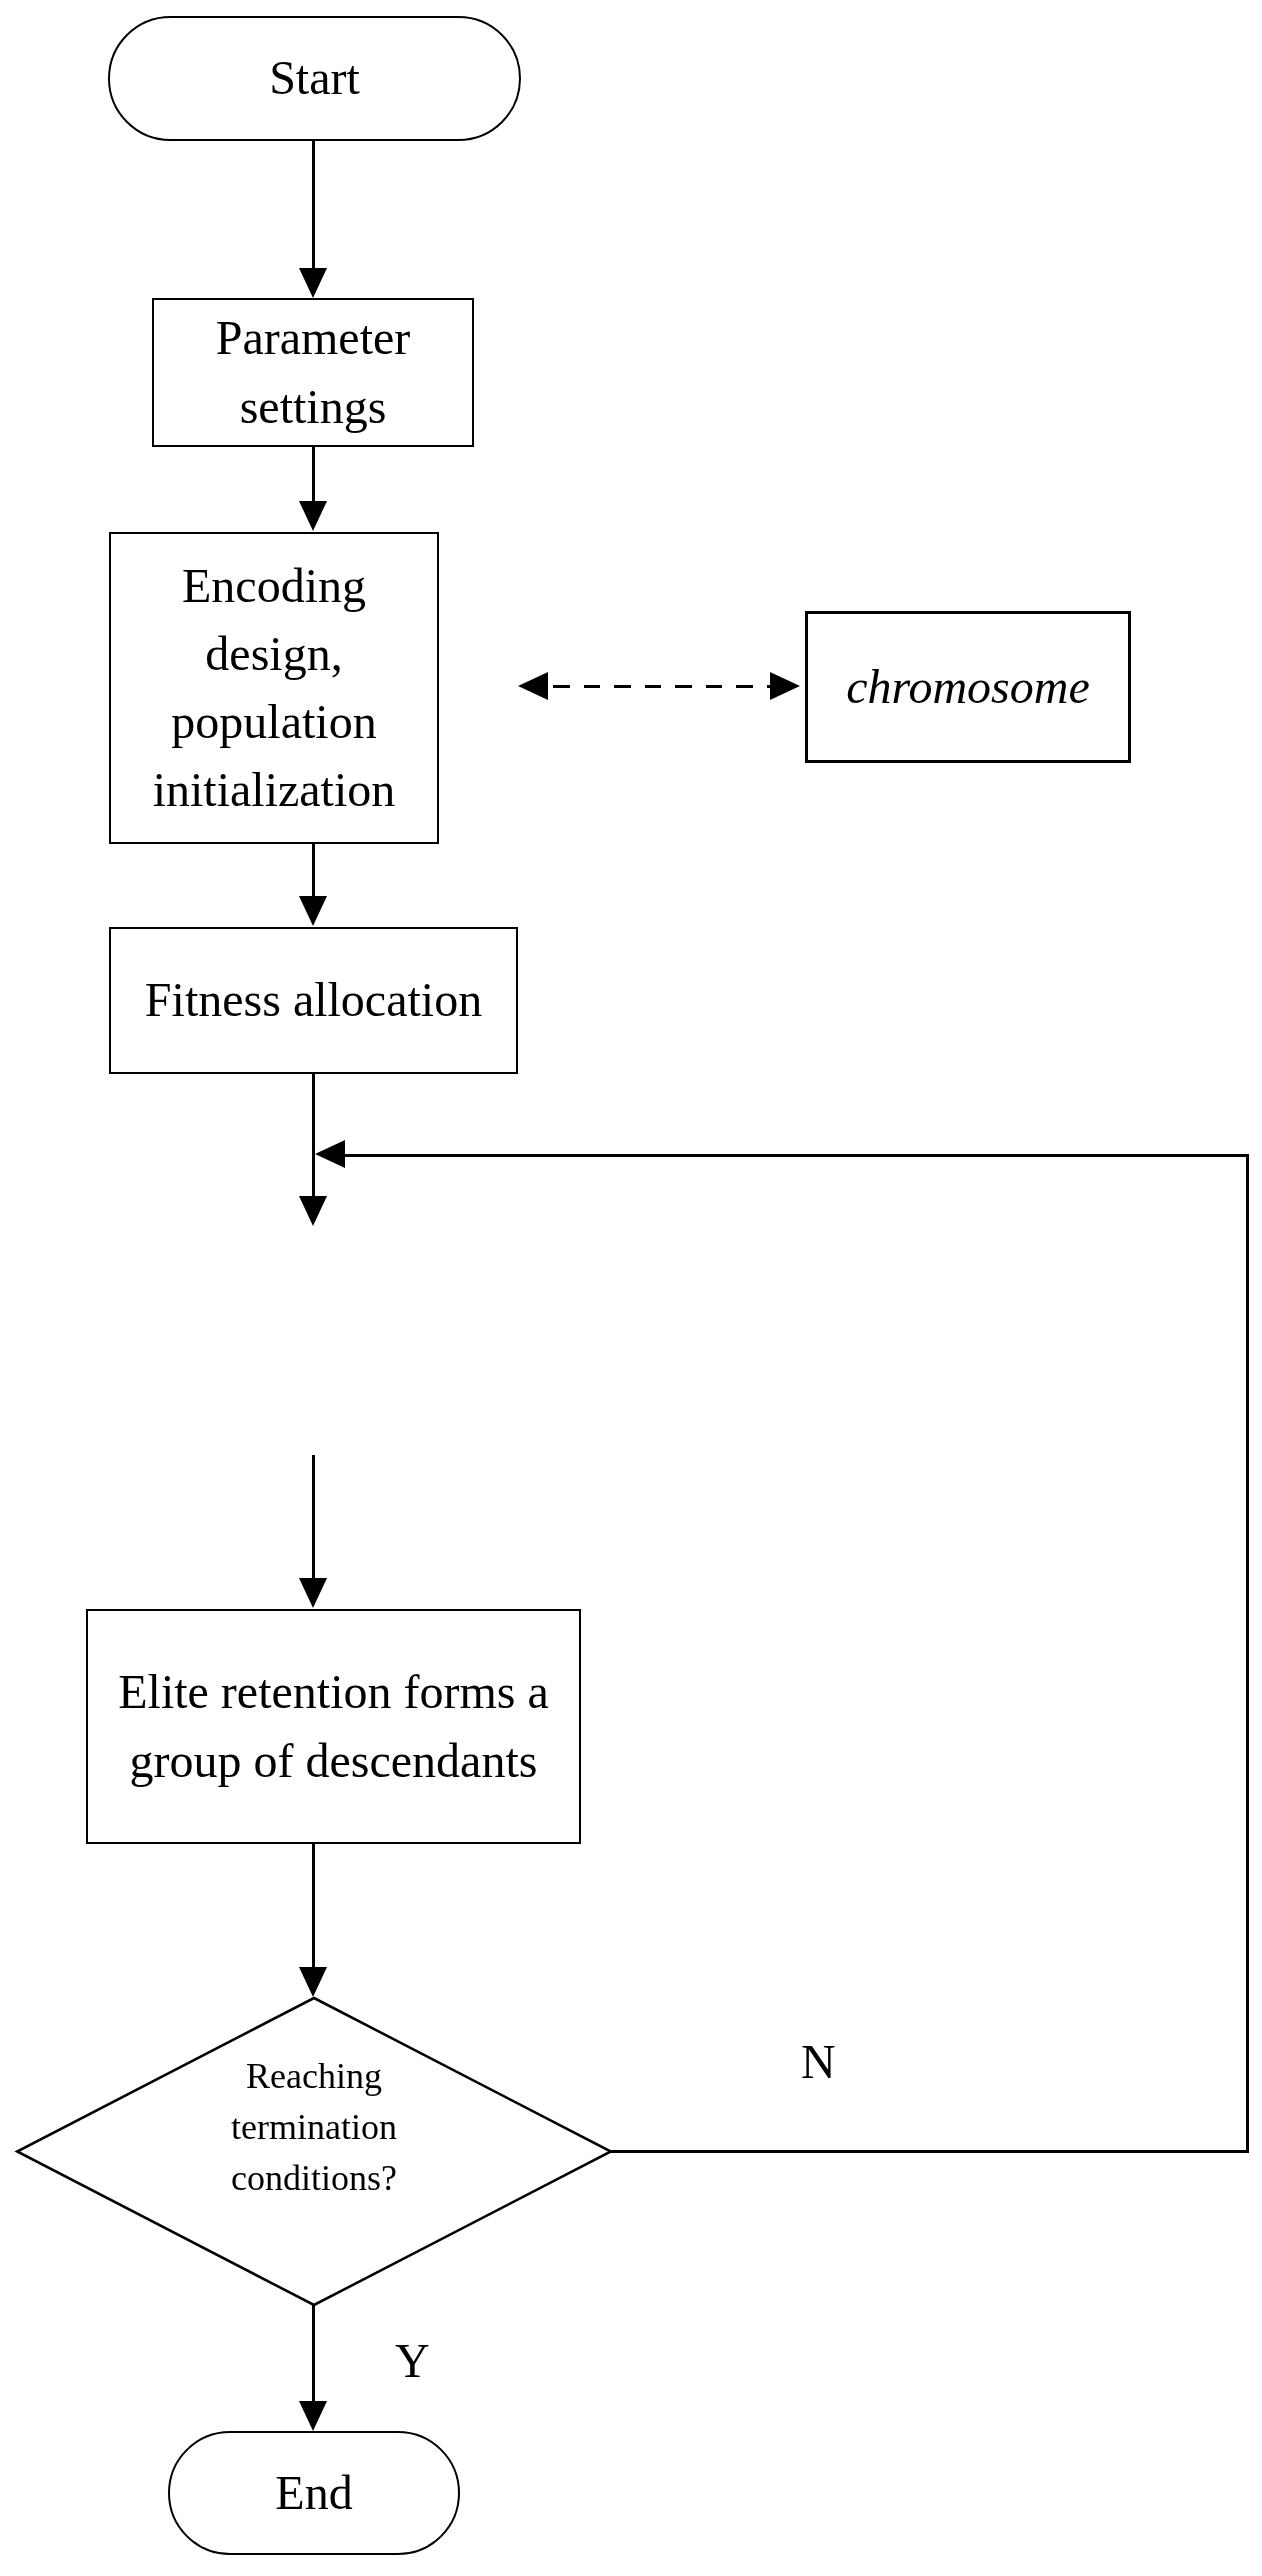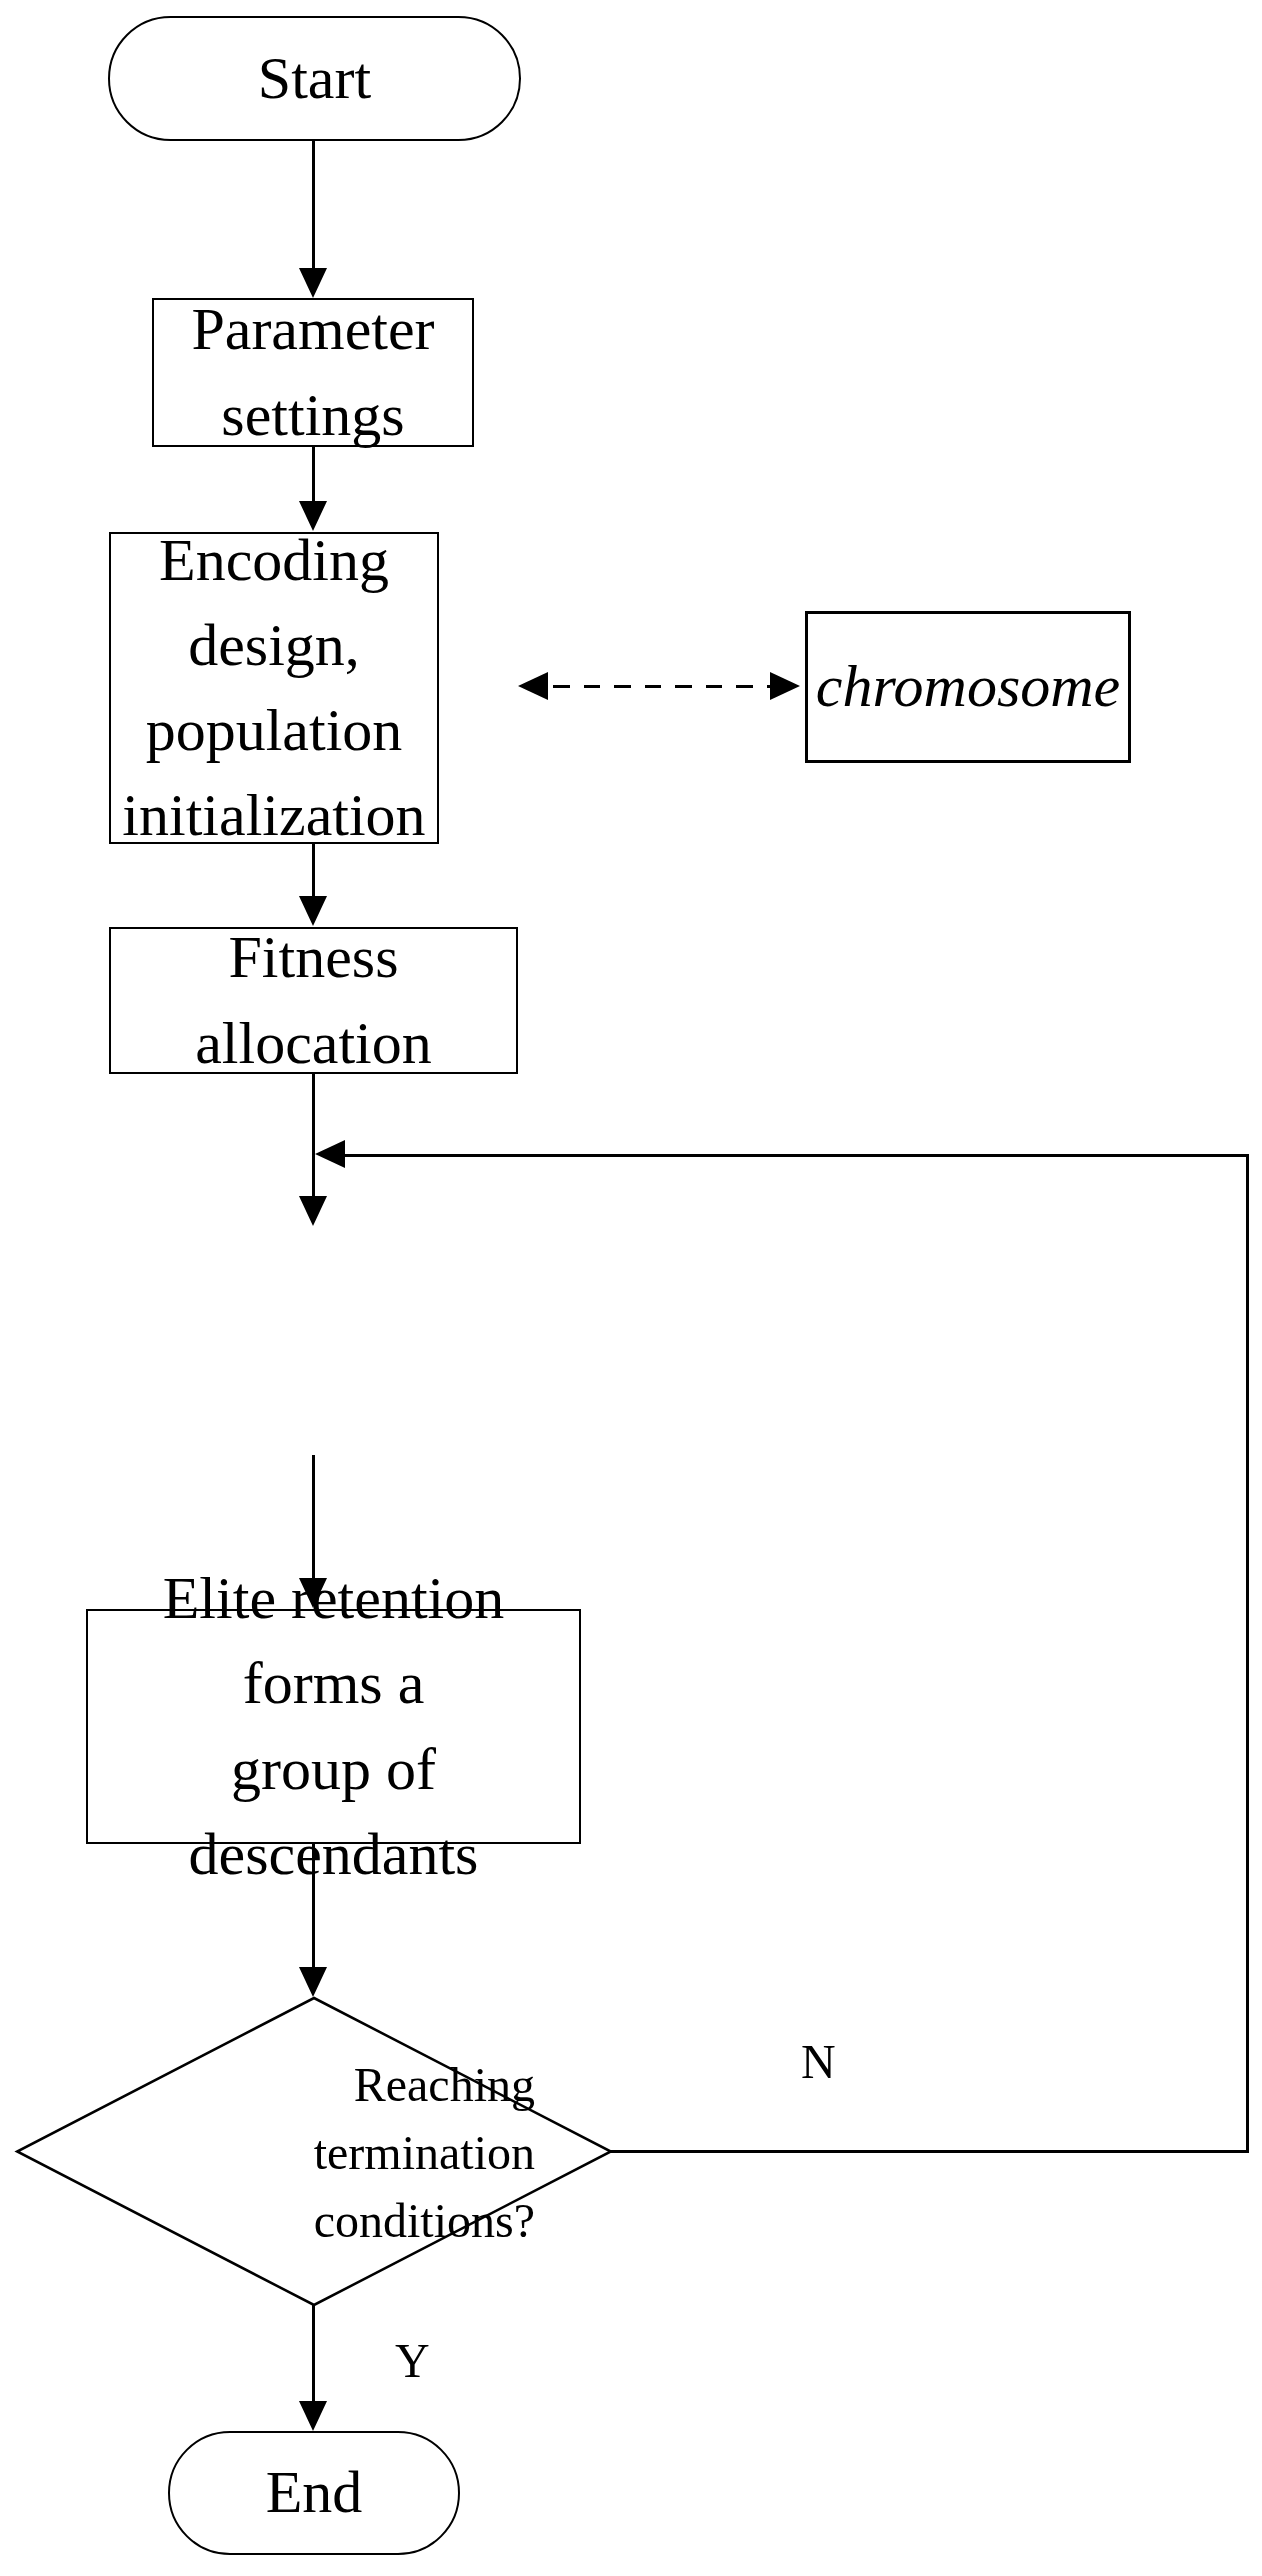--- a/index.html
+++ b/index.html
@@ -14,21 +14,21 @@
   }
   .node {
     position: absolute;
     box-sizing: border-box;
     border: 2.5px solid #000000;
     background: #ffffff;
     display: flex;
     align-items: center;
     justify-content: center;
     text-align: center;
-    font-size: 60px;
+    font-size: 48px;
     line-height: 1.42;
     white-space: pre-line;
   }
   .stadium { border-radius: 634px; }
   .thickborder { border-width: 3.2px; font-style: italic; }
   .vline { position: absolute; width: 2.5px; background: #000000; }
   .hline { position: absolute; height: 2.5px; background: #000000; }
   .dashline {
     position: absolute; height: 2.5px;
     background: repeating-linear-gradient(90deg, #000000 0 16.5px, transparent 16.5px 30.5px);
@@ -53,22 +53,22 @@
   }
   .edge-label {
     position: absolute;
     font-size: 48px;
     line-height: 1;
     white-space: pre;
   }
   .diamond-svg { position: absolute; overflow: visible; }
   .diamond-label {
     position: absolute;
-    text-align: right;
-    font-size: 48px;
+    text-align: center;
+    font-size: 36px;
     line-height: 1.42;
     white-space: pre-line;
   }
 </style>
 </head>
 <body>
 
 <div class="canvas">
 
   <div class="node stadium" style="left:108px; top:16px; width:413px; height:125px;">

